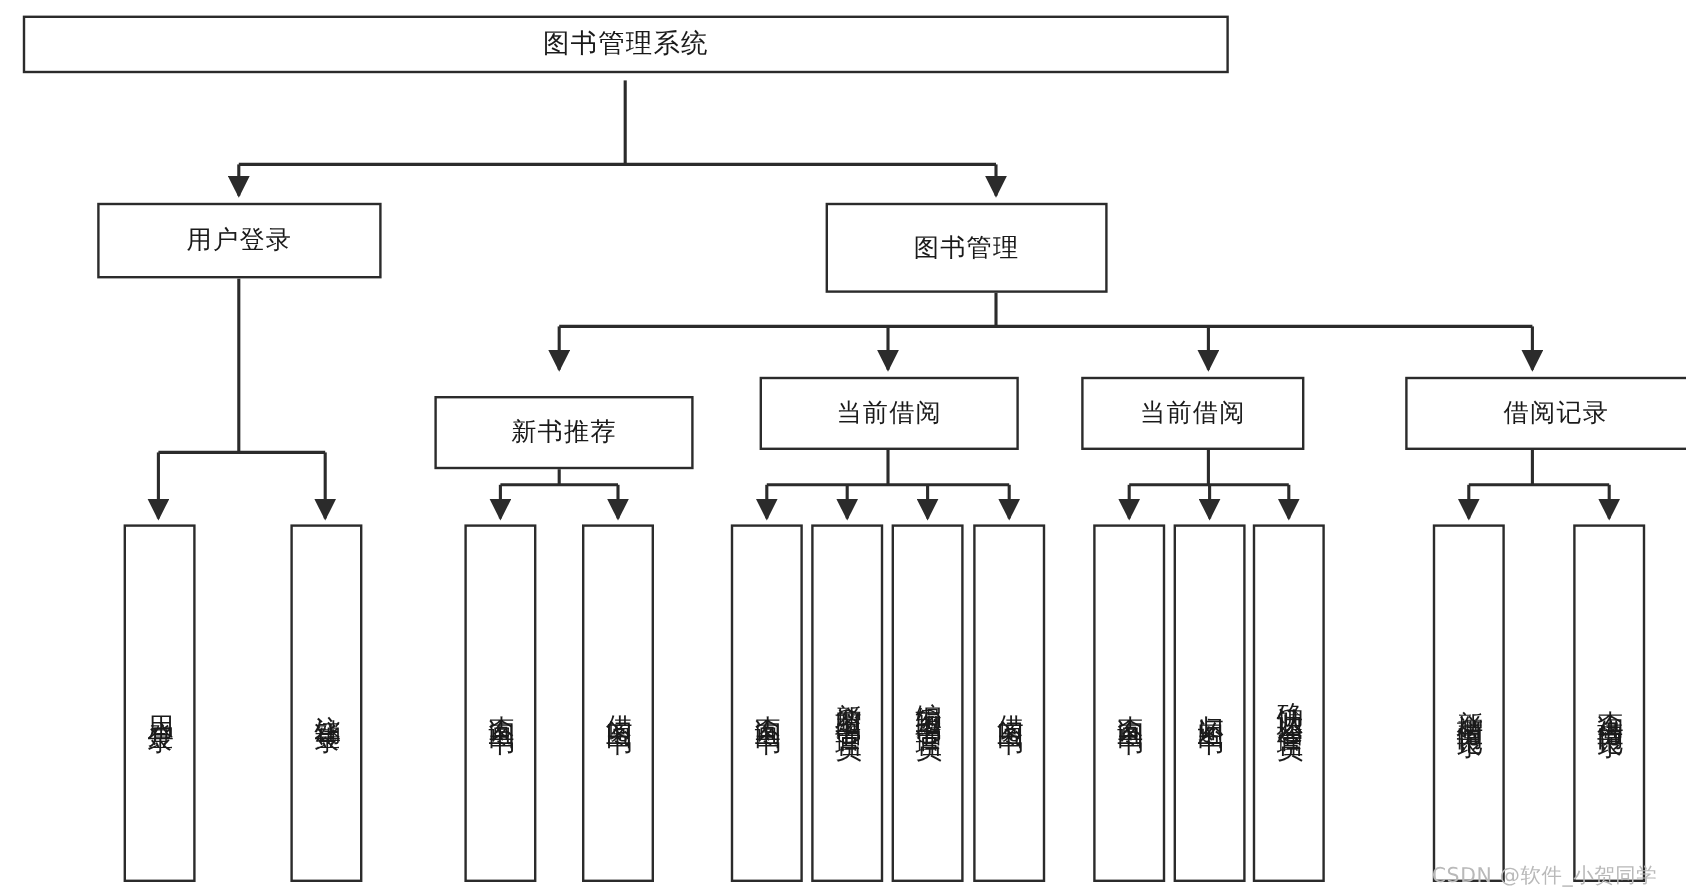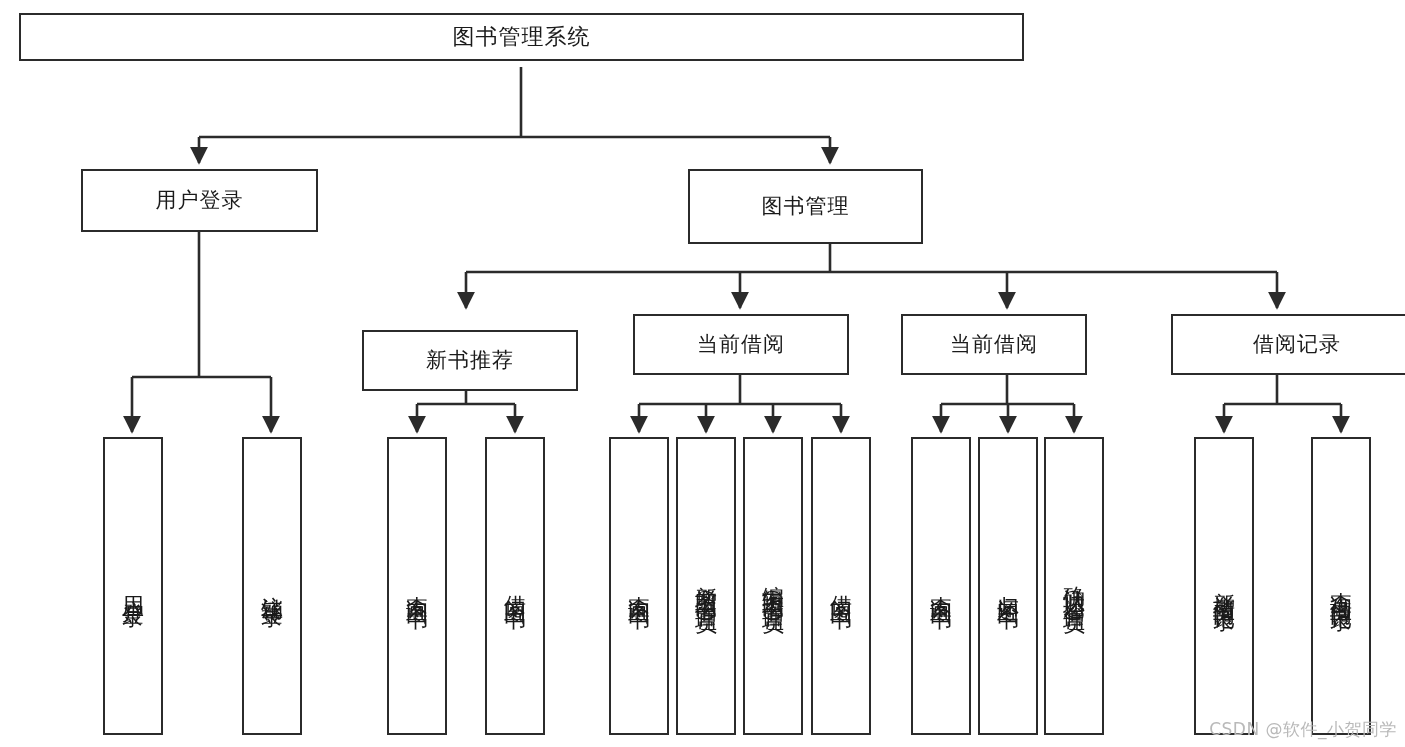--- a/index.html
+++ b/index.html
@@ -53,21 +53,21 @@
     padding: 6px 0;
   }
   .node-v .vtext {
     writing-mode: vertical-rl;
     text-orientation: upright;
     white-space: nowrap;
     display: block;
   }
   .watermark {
     position: absolute;
-    right: 8px;
+    right: 24px;
     bottom: 6px;
     font-size: 17px;
     color: #b9b9b9;
     letter-spacing: 0.5px;
     white-space: nowrap;
   }
 </style>
 </head>
 <body>
 

